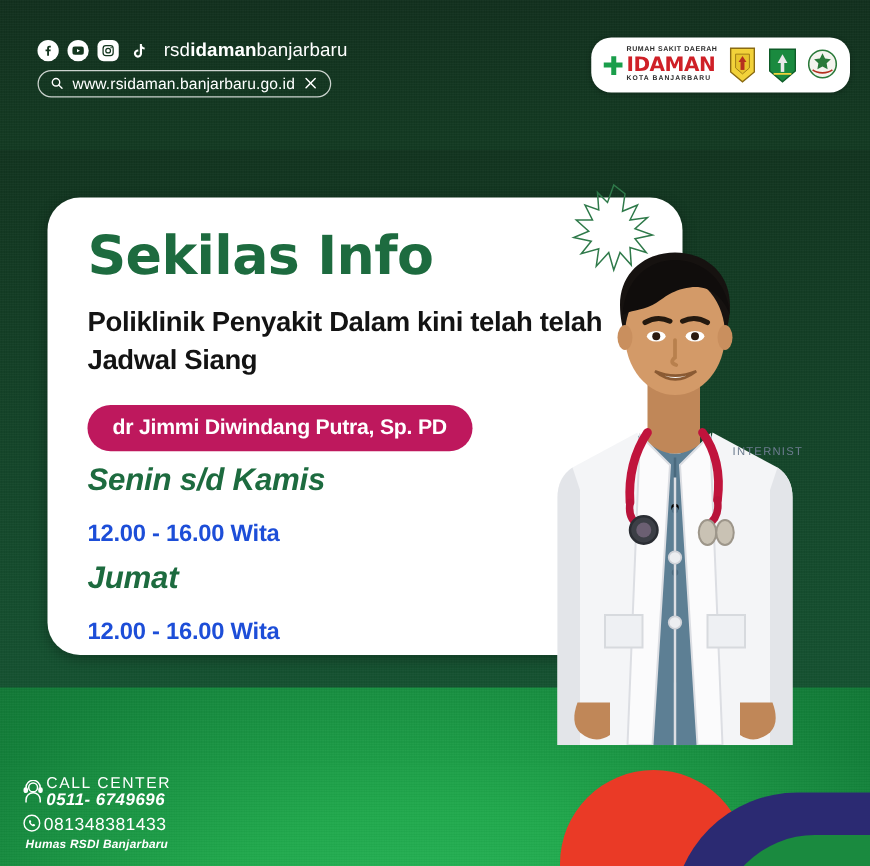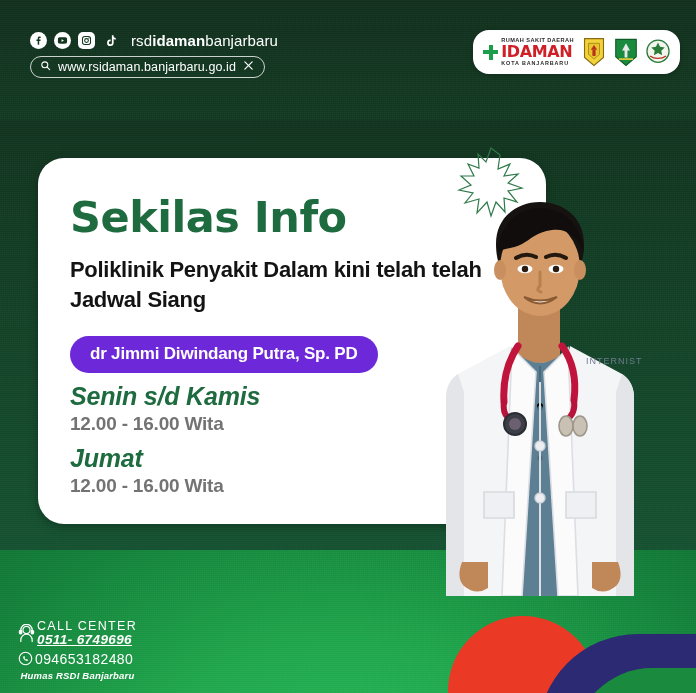--- a/index.html
+++ b/index.html
@@ -51,21 +51,21 @@
   .sicon.sq { border-radius:5px; }
   .sicon.flat { background:transparent; color:#fff; }
   .handle {
     color:#fff; font-size:15px; letter-spacing:.1px;
     margin-left:5px; white-space:nowrap;
   }
   .handle b { font-weight:700; }
 
   #urlbar {
     margin-top:7px;
-    display:inline-flex; align-items:flex-start; gap:7px;
+    display:inline-flex; align-items:center; gap:7px;
     border:1.3px solid rgba(255,255,255,.78);
     border-radius:12px;
     padding:2.5px 10px 3px 9px;
     color:#fff;
   }
   #urlbar .u-text { font-size:12.5px; letter-spacing:.1px; white-space:nowrap; }
   .mini-ic { width:11px; height:11px; display:block; flex:0 0 auto; }
 
   
   #logo-badge {
@@ -103,53 +103,53 @@
 
   
   #card {
     position:absolute; left:38px; top:158px;
     width:508px; height:366px;
     background:#fff;
     border-radius:26px;
     z-index:4;
     box-shadow:0 3px 10px rgba(0,0,0,.28);
   }
-  #card-inner { position:absolute; left:32px; top:38px; right:0; }
+  #card-inner { position:absolute; left:32px; top:26px; right:0; }
 
   #title {
     font-family:"DejaVu Sans", sans-serif;
     font-size:43px; font-weight:700;
     color:#1d6b3f;
     letter-spacing:-.5px;
     line-height:1.02;
   }
   #subtitle {
     margin-top:15px;
     font-size:22px; font-weight:700; color:#131313;
     line-height:1.35; letter-spacing:-.3px;
     max-width:440px;
   }
   #doctor-pill {
     display:inline-block;
     margin-top:22px;
-    background:#6d28d9;
+    background:#be185d;
     color:#fff;
     font-size:17px; font-weight:700;
     border-radius:22px;
     padding:8px 20px 9px;
     letter-spacing:-.2px;
   }
   .sched-day {
     margin-top:9px;
     font-size:25px; font-weight:700; font-style:italic;
     color:#1d6b3f; letter-spacing:-.2px;
   }
   .sched-time {
-    margin-top:2px;
-    font-size:19px; font-weight:700; color:#737373;
+    margin-top:18px;
+    font-size:19px; font-weight:700; color:#1d4ed8;
     letter-spacing:-.2px;
   }
 
   #starburst {
     position:absolute; right:12px; top:-12px;
     width:86px; height:78px; pointer-events:none;
   }
 
   
   #doctor { position:absolute; left:440px; top:196px; width:256px; height:400px; z-index:5; }
@@ -175,21 +175,21 @@
     background:#1a8a3f;
     z-index:3;
   }
 
   
   #footer { position:absolute; left:18px; top:620px; z-index:6; color:#fff; }
   .f-row { display:flex; align-items:center; gap:2px; }
   .f-ic { width:15px; height:15px; flex:0 0 auto; display:block; }
   .f-ic.big { width:17px; height:19px; }
   #cc-label { font-size:12.5px; letter-spacing:1.3px; line-height:1.05; }
-  #cc-num { font-size:13.5px; font-weight:700; font-style:italic; letter-spacing:.4px; line-height:1.1;text-decoration:underline; }
+  #cc-num { font-size:13.5px; font-weight:700; font-style:italic; letter-spacing:.4px; line-height:1.1; }
   #wa-num { font-size:14px; letter-spacing:.4px; }
   #humas { margin-top:3px; font-size:9.5px; font-style:italic; font-weight:700; letter-spacing:.2px;text-align:center; }
 </style>
 </head>
 <body>
 
 <div id="poster">
 
   <div id="bg-top-shade"></div>
   <div id="bg-card-band"></div>
@@ -378,20 +378,20 @@
         <div id="cc-label">CALL CENTER</div>
         <div id="cc-num">0511- 6749696</div>
       </div>
     </div>
 
     <div class="f-row" style="margin-top:3px">
       <svg class="f-ic" viewBox="0 0 24 24" fill="none" stroke="#fff" stroke-width="1.8">
         <circle cx="12" cy="12" r="10"></circle>
         <path d="M9 8.4c.4-.5 1.1-.5 1.4.1l.7 1.3c.2.4.1.8-.2 1l-.5.4c.5 1.2 1.4 2.1 2.6 2.6l.4-.5c.3-.3.7-.4 1.1-.2l1.3.7c.6.3.6 1 .1 1.4-1.6 1.5-4 .4-5.6-1.2-1.6-1.6-2.8-4-1.3-5.6z" fill="#fff" stroke="none"></path>
       </svg>
-      <span id="wa-num">094653182480</span>
+      <span id="wa-num">081348381433</span>
     </div>
 
     <div id="humas">Humas RSDI Banjarbaru</div>
   </div>
 
   <div id="bg-noise"></div>
 </div>
 
 </body></html>

